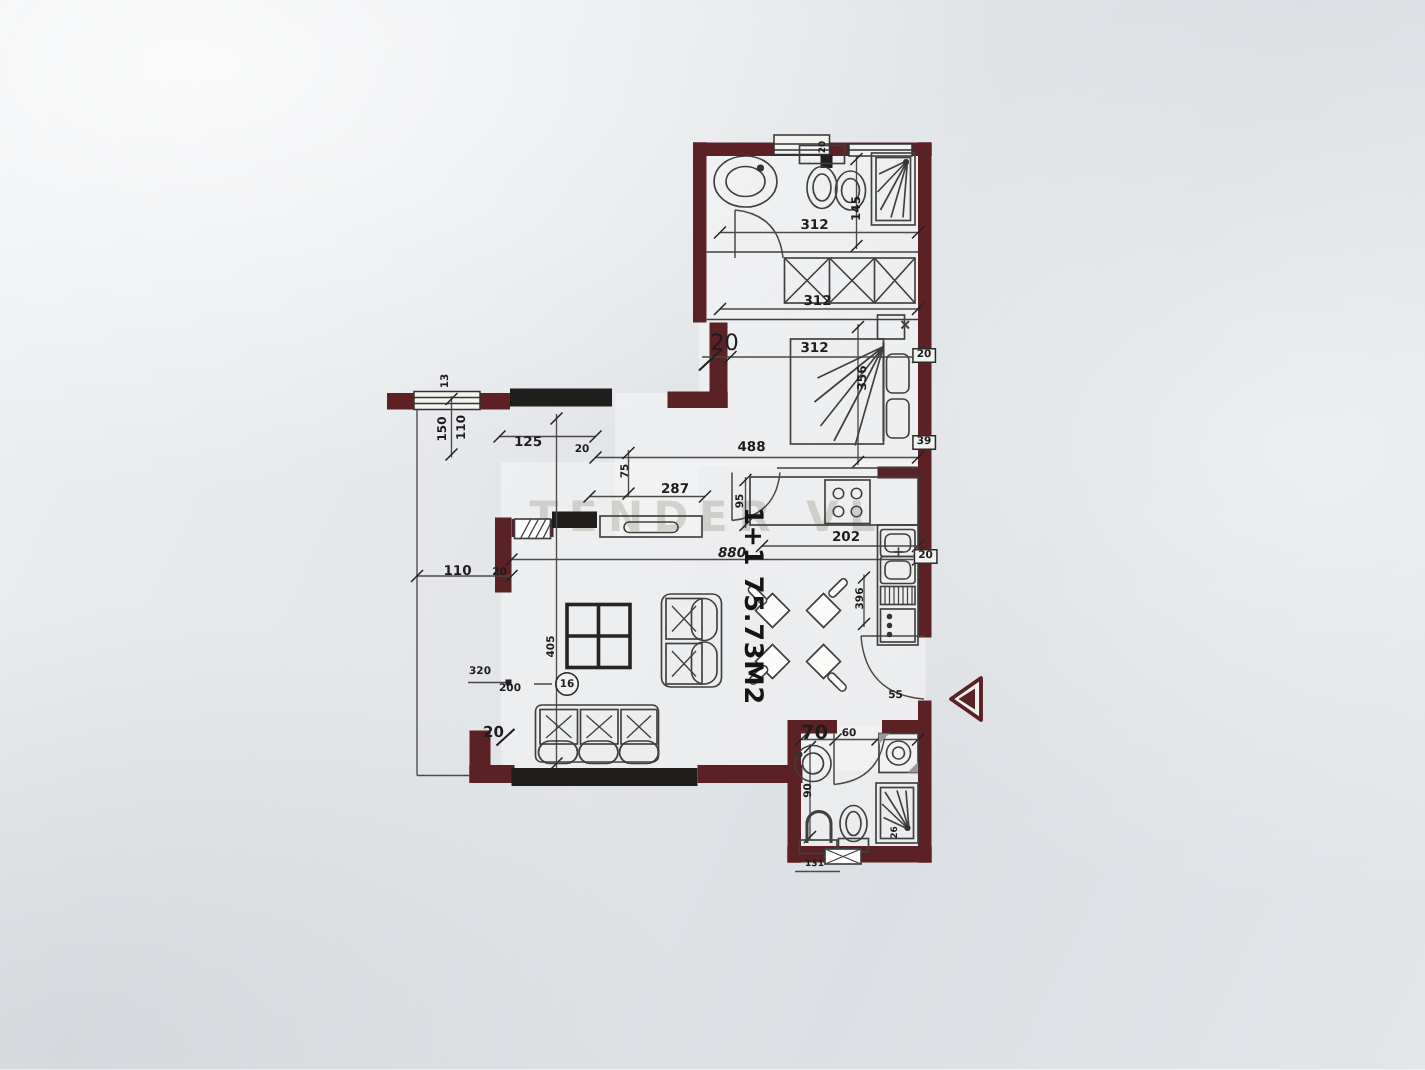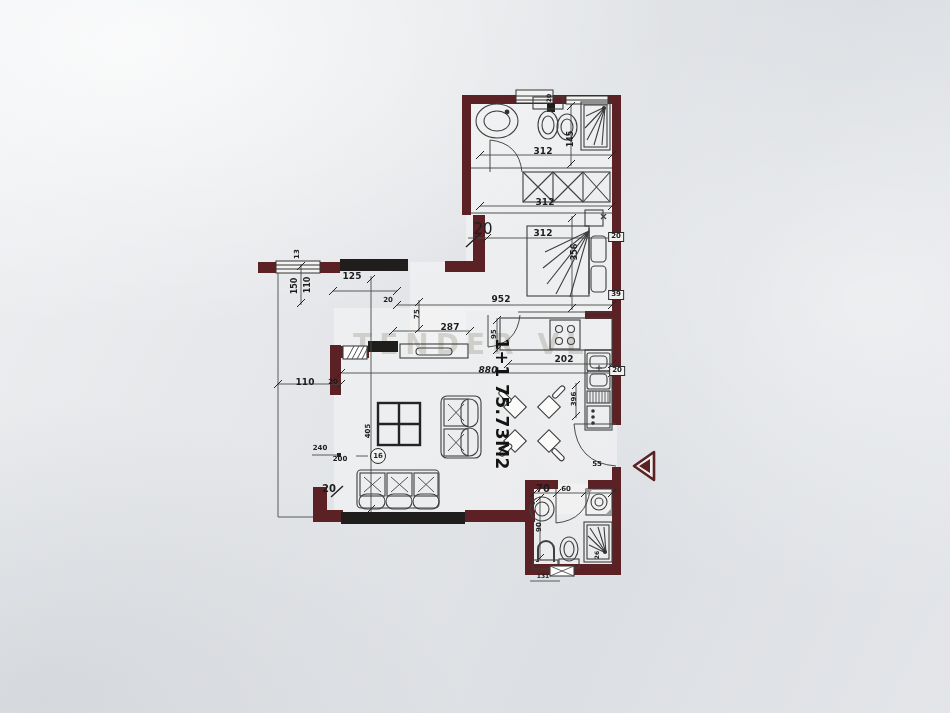--- a/index.html
+++ b/index.html
@@ -274,40 +274,40 @@
   </svg>
 
   <div id="labels">
       <span class="dim" style="left: 543px; top: 151px; font-size: 9px; transform: translate(-50%, -50%);">312</span>
       <span class="dim" style="left: 545px; top: 202px; font-size: 9px; transform: translate(-50%, -50%);">312</span>
       <span class="dim" style="left: 543px; top: 233px; font-size: 9px; transform: translate(-50%, -50%);">312</span>
       <span class="dim" style="left: 571px; top: 139px; font-size: 8px; transform: translate(-50%, -50%) rotate(-90deg);">145</span>
       <span class="dim" style="left: 549px; top: 98px; font-size: 6px; transform: translate(-50%, -50%) rotate(-90deg);">20</span>
       <span class="dim" style="left: 575px; top: 252px; font-size: 8px; transform: translate(-50%, -50%) rotate(-90deg);">356</span>
       <span class="dim light" style="left: 483px; top: 229px; font-size: 15px; transform: translate(-50%, -50%);">20</span>
-      <span class="dim" style="left: 501px; top: 299px; font-size: 9px; transform: translate(-50%, -50%);">952</span>
-      <span class="dim" style="left: 352px; top: 276px; font-size: 9px; transform: translate(-50%, -50%);">125</span>
+      <span class="dim" style="left: 501px; top: 299px; font-size: 9px; transform: translate(-50%, -50%);">488</span>
+      <span class="dim" style="left: 352px; top: 296px; font-size: 9px; transform: translate(-50%, -50%);">125</span>
       <span class="dim" style="left: 308px; top: 285px; font-size: 8px; transform: translate(-50%, -50%) rotate(-90deg);">110</span>
       <span class="dim" style="left: 295px; top: 286px; font-size: 8px; transform: translate(-50%, -50%) rotate(-90deg);">150</span>
       <span class="dim" style="left: 297px; top: 254px; font-size: 7px; transform: translate(-50%, -50%) rotate(-90deg);">13</span>
       <span class="dim" style="left: 388px; top: 300px; font-size: 7px; transform: translate(-50%, -50%);">20</span>
       <span class="dim" style="left: 417px; top: 314px; font-size: 7px; transform: translate(-50%, -50%) rotate(-90deg);">75</span>
       <span class="dim" style="left: 450px; top: 327px; font-size: 9px; transform: translate(-50%, -50%);">287</span>
       <span class="dim" style="left: 494px; top: 334px; font-size: 7px; transform: translate(-50%, -50%) rotate(-90deg);">95</span>
       <span class="dim" style="left: 488px; top: 370px; font-size: 9px; transform: translate(-50%, -50%); font-style: italic;">880</span>
       <span class="dim" style="left: 564px; top: 359px; font-size: 9px; transform: translate(-50%, -50%);">202</span>
       <span class="dim" style="left: 574px; top: 399px; font-size: 7px; transform: translate(-50%, -50%) rotate(-90deg);">396</span>
       <span class="dim" style="left: 305px; top: 382px; font-size: 9px; transform: translate(-50%, -50%);">110</span>
       <span class="dim" style="left: 333px; top: 382px; font-size: 7px; transform: translate(-50%, -50%);">20</span>
-      <span class="dim" style="left: 320px; top: 448px; font-size: 7px; transform: translate(-50%, -50%);">240</span>
+      <span class="dim" style="left: 320px; top: 448px; font-size: 7px; transform: translate(-50%, -50%);">320</span>
       <span class="dim" style="left: 304px; top: 459px; font-size: 7px; transform: translate(-50%, -50%); margin-left: 36px;">200</span>
       <span class="dim circled" style="left: 348px; top: 456px; font-size: 7px; transform: translate(-50%, -50%); margin-left: 30px;">16</span>
       <span class="dim" style="left: 329px; top: 489px; font-size: 10px; transform: translate(-50%, -50%);">20</span>
       <span class="dim" style="left: 368px; top: 431px; font-size: 7px; transform: translate(-50%, -50%) rotate(-90deg);">405</span>
-      <span class="dim" style="left: 543px; top: 489px; font-size: 10px; transform: translate(-50%, -50%);">70</span>
+      <span class="dim" style="left: 543px; top: 489px; font-size: 13px; transform: translate(-50%, -50%);">70</span>
       <span class="dim" style="left: 566px; top: 489px; font-size: 7px; transform: translate(-50%, -50%);">60</span>
       <span class="dim" style="left: 597px; top: 464px; font-size: 7px; transform: translate(-50%, -50%);">55</span>
       <span class="dim" style="left: 539px; top: 527px; font-size: 7px; transform: translate(-50%, -50%) rotate(-90deg);">90</span>
       <span class="dim" style="left: 597px; top: 555px; font-size: 6px; transform: translate(-50%, -50%) rotate(-90deg);">26</span>
       <span class="dim" style="left: 543px; top: 576px; font-size: 6px; transform: translate(-50%, -50%);">131</span>
       <span class="dim boxed" style="left: 616px; top: 237px; font-size: 7px; transform: translate(-50%, -50%);">20</span>
       <span class="dim boxed" style="left: 616px; top: 295px; font-size: 7px; transform: translate(-50%, -50%);">39</span>
       <span class="dim boxed" style="left: 617px; top: 371px; font-size: 7px; transform: translate(-50%, -50%);">20</span>
       <span class="dim area" style="left: 501px; top: 404px; font-size: 17px; transform: translate(-50%, -50%) rotate(90deg);">1+1 75.73M2</span>
     </div>

